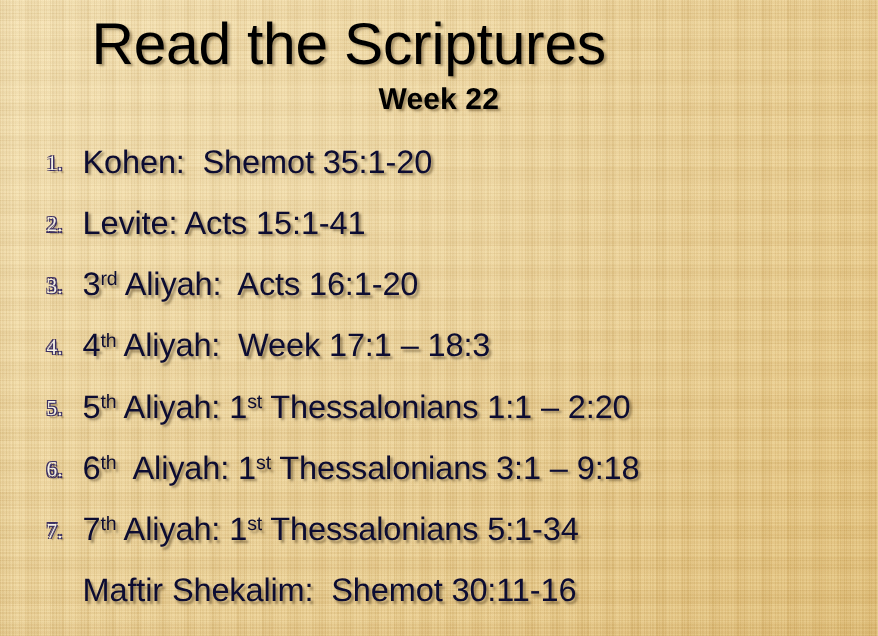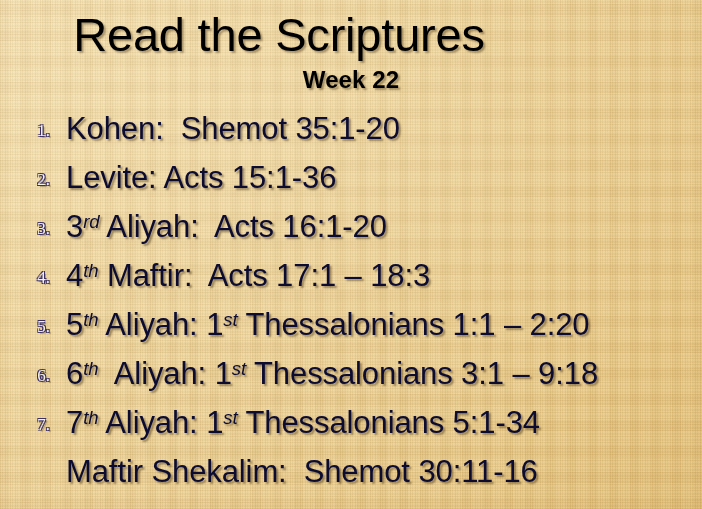--- a/index.html
+++ b/index.html
@@ -136,34 +136,33 @@
        1px -1px 0 #3b2f63,
       -1px  1px 0 #3b2f63,
        1px  1px 0 #3b2f63,
        2px  2px 1px rgba(60,40,10,0.35);
     white-space: nowrap;
   }
   .row-text {
     position: absolute;
     left: 66px;
     top: 5px;
-    font-size: 31px;
+    font-size: 26px;
     line-height: 40px;
     font-weight: 400;
     color: #0c0c32;
     letter-spacing: -0.1px;
     text-shadow: 2px 2px 2px rgba(55,38,10,0.45);
     white-space: pre;
     text-align: right;
   }
   .row-text sup {
     font-size: 0.60em;
     line-height: 0;
     vertical-align: 0.50em;
-    font-style: italic;
   }
 </style>
 </head>
 <body>
 
 <div id="slide">
   <div id="vignette"></div>
 
   <div id="content">
 
@@ -173,31 +172,31 @@
 
     <div id="list">
 
       <div class="row">
         <span class="row-num">1.</span>
         <span class="row-text"><span>Kohen:  Shemot 35:1-20</span></span>
       </div>
 
       <div class="row">
         <span class="row-num">2.</span>
-        <span class="row-text"><span>Levite: Acts 15:1-36</span></span>
+        <span class="row-text"><span>Levite: Acts 15:1-41</span></span>
       </div>
 
       <div class="row">
         <span class="row-num">3.</span>
         <span class="row-text"><span>3</span><sup>rd</sup><span> Aliyah:  Acts 16:1-20</span></span>
       </div>
 
       <div class="row">
         <span class="row-num">4.</span>
-        <span class="row-text"><span>4</span><sup>th</sup><span> Maftir:  Acts 17:1 – 18:3</span></span>
+        <span class="row-text"><span>4</span><sup>th</sup><span> Aliyah:  Week 17:1 – 18:3</span></span>
       </div>
 
       <div class="row">
         <span class="row-num">5.</span>
         <span class="row-text"><span>5</span><sup>th</sup><span> Aliyah: 1</span><sup>st</sup><span> Thessalonians 1:1 – 2:20</span></span>
       </div>
 
       <div class="row">
         <span class="row-num">6.</span>
         <span class="row-text"><span>6</span><sup>th</sup><span>  Aliyah: 1</span><sup>st</sup><span> Thessalonians 3:1 – 9:18</span></span>

